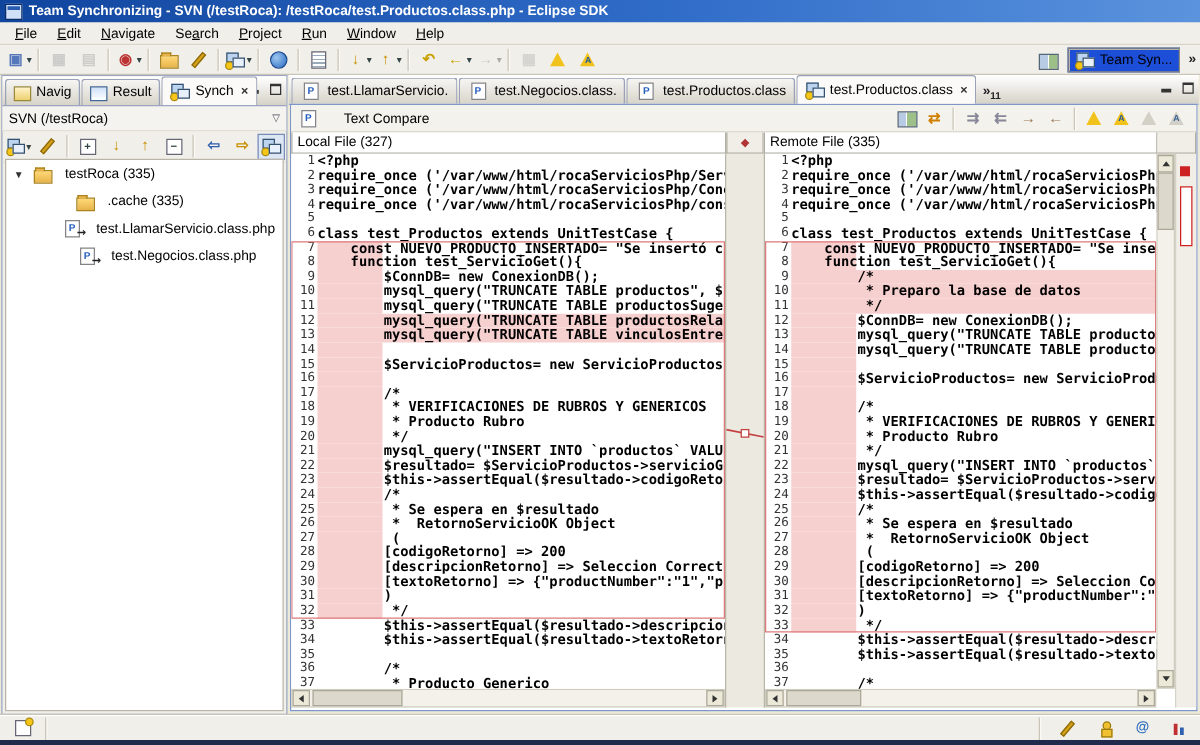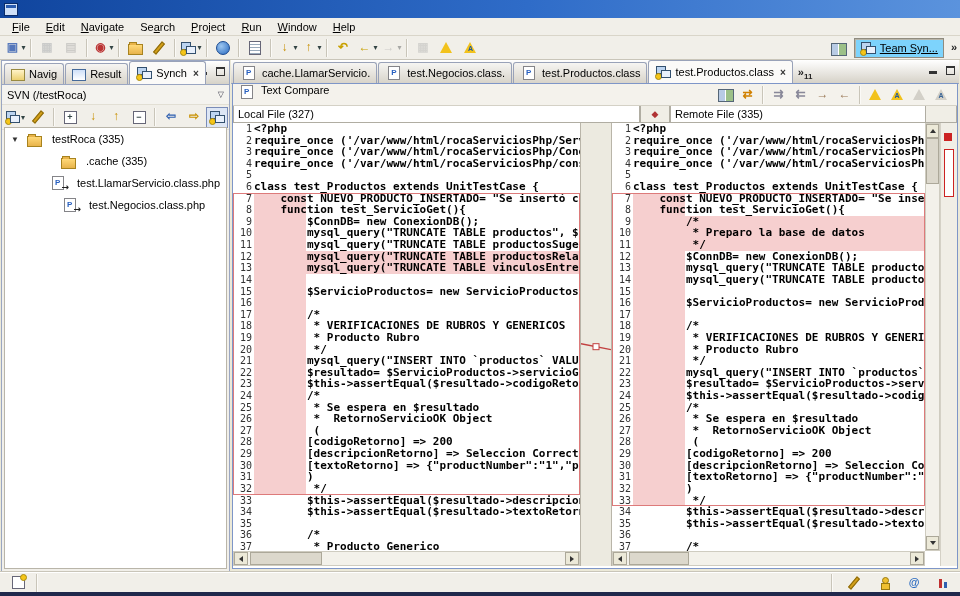--- a/index.html
+++ b/index.html
@@ -86,21 +86,21 @@
   .tlabel{padding-left:5px;}
 
   
   .earea{position:absolute;left:231px;right:1px;top:60px;bottom:24px;}
   .etab-row{display:flex;align-items:flex-end;height:23px;background:linear-gradient(#ffffff,#d6d2c8);
     border-bottom:1px solid var(--border);padding-left:2px;position:relative;}
   .chev{margin-left:4px;margin-bottom:2px;font-weight:bold;color:#222;}
   .chev sub{font-size:8px;}
   .compare{position:absolute;left:1px;right:1px;top:23px;bottom:3px;border:1px solid #7e96c8;background:#fff;}
   .cheader{position:absolute;left:0;right:0;top:0;height:22px;background:#f4f2ec;border-bottom:1px solid #d4d1c6;
-    display:flex;gap:5px;padding:0 5px;box-sizing:border-box;}
+    display:flex;align-items:center;gap:19px;padding:0 5px;box-sizing:border-box;}
   .cicons{margin-left:auto;display:flex;align-items:center;gap:1px;}
   .cicons .tbtn{min-width:19px;height:19px;}
   .colheads{position:absolute;left:0;right:0;top:22px;height:17px;display:flex;font-size:11px;}
   .colh{display:flex;align-items:center;padding:0 4px;border:1px solid #b0ada2;border-top:none;box-sizing:border-box;background:#fff;}
   .colh.mid{justify-content:center;background:#f0eee6;}
   .colh.endpad{background:#f0eee6;border-left:none;}
   .diamond{color:#b03335;font-size:9px;}
   .cbody{position:absolute;left:0;right:0;top:39px;bottom:2px;display:flex;}
   .ccol{display:flex;flex-direction:column;}
   .pane{flex:1;position:relative;overflow:hidden;background:#fff;}
@@ -130,38 +130,39 @@
   .sthumb{background:#dcd8cc;border:1px solid #aca899;box-sizing:border-box;}
   .htrack{flex:1;position:relative;}
   .htrack .sthumb{position:absolute;top:0;bottom:0;}
   .vscroll{width:15px;display:flex;flex-direction:column;background:#f3f1ea;border:1px solid #cfccc0;box-sizing:border-box;margin-bottom:15px;}
   .vscroll .sbtn{width:100%;height:14px;}
   .vtrack{flex:1;position:relative;}
   .vtrack .sthumb{position:absolute;left:0;right:0;top:0;height:46px;}
 
   
   .persp{position:absolute;right:3px;top:37px;height:22px;display:flex;align-items:center;gap:3px;}
-  .pbtn{display:flex;align-items:center;gap:4px;padding:1px 5px;background:#7dd3fc;
-    border:1px solid #8f8b7f;box-shadow:inset 1px 1px 0 #b8b4a8;white-space:nowrap;text-decoration:underline;}
+  .pbtn{display:flex;align-items:center;gap:4px;padding:1px 5px;background:#1d4ed8;
+    border:1px solid #8f8b7f;box-shadow:inset 1px 1px 0 #b8b4a8;white-space:nowrap;}
 
   
   .statusbar{position:absolute;left:0;right:0;bottom:4px;height:20px;background:var(--chrome2);
     border-top:1px solid #fff;box-shadow:0 -1px 0 #c9c5b9;display:flex;align-items:center;padding:0 4px;box-sizing:border-box;}
   .fastview{width:11px;height:11px;border:1px solid #667;background:#fff;position:relative;margin:0 8px;}
   .fastview::after{content:'';position:absolute;right:-3px;top:-3px;width:5px;height:5px;border-radius:50%;background:#f5c518;border:1px solid #a88a10;}
   .statright{margin-left:auto;display:flex;align-items:center;gap:6px;}
   .bottomedge{position:absolute;left:0;right:0;bottom:0;height:4px;background:#20284c;}
 </style>
 </head>
 <body>
 
 <div id="app">
 
   <div class="titlebar">
     <span class="titleicon"></span>
+    <span>Team Synchronizing - SVN (/testRoca): /testRoca/test.Productos.class.php - Eclipse SDK</span>
   </div>
 
   <div class="menubar" id="menubar">
       <div class="menu-item"><u>F</u><span>i</span><span>l</span><span>e</span></div>
       <div class="menu-item"><u>E</u><span>d</span><span>i</span><span>t</span></div>
       <div class="menu-item"><u>N</u><span>a</span><span>v</span><span>i</span><span>g</span><span>a</span><span>t</span><span>e</span></div>
       <div class="menu-item"><span>S</span><span>e</span><u>a</u><span>r</span><span>c</span><span>h</span></div>
       <div class="menu-item"><u>P</u><span>r</span><span>o</span><span>j</span><span>e</span><span>c</span><span>t</span></div>
       <div class="menu-item"><u>R</u><span>u</span><span>n</span></div>
       <div class="menu-item"><u>W</u><span>i</span><span>n</span><span>d</span><span>o</span><span>w</span></div>
@@ -352,21 +353,21 @@
             <span class="tlabel">test.Negocios.class.php</span>
           </span>
         </div>
       </div>
   </div>
 
   <div class="earea">
     <div class="etab-row" id="etabrow">
         <div class="ptab">
           <span class="icx css-phpfile"></span>
-          <span>cache.LlamarServicio.</span>
+          <span>test.LlamarServicio.</span>
         </div>
         <div class="ptab">
           <span class="icx css-phpfile"></span>
           <span>test.Negocios.class.</span>
         </div>
         <div class="ptab">
           <span class="icx css-phpfile"></span>
           <span>test.Productos.class</span>
         </div>
         <div class="ptab active">
@@ -423,21 +424,21 @@
               <span class="icx css-warn outline"></span>
             </span>
             <span class="tbtn">
               <span class="icx css-warn outline">
                 <span class="a">A</span>
               </span>
             </span>
           </span>
       </div>
       <div class="colheads">
-        <div class="colh" style="width:407px">Local File (327)</div>
+        <div class="colh" style="width:348px">Local File (327)</div>
         <div class="colh mid" style="width:30px">
             <span class="diamond">◆</span>
           </div>
         <div class="colh" style="flex:1">Remote File (335)</div>
         <div class="colh endpad" style="width:31px"></div>
       </div>
       <div class="cbody">
         <div class="ccol" style="width:347px">
           <div class="pane" id="paneL">
               <div class="cl">

